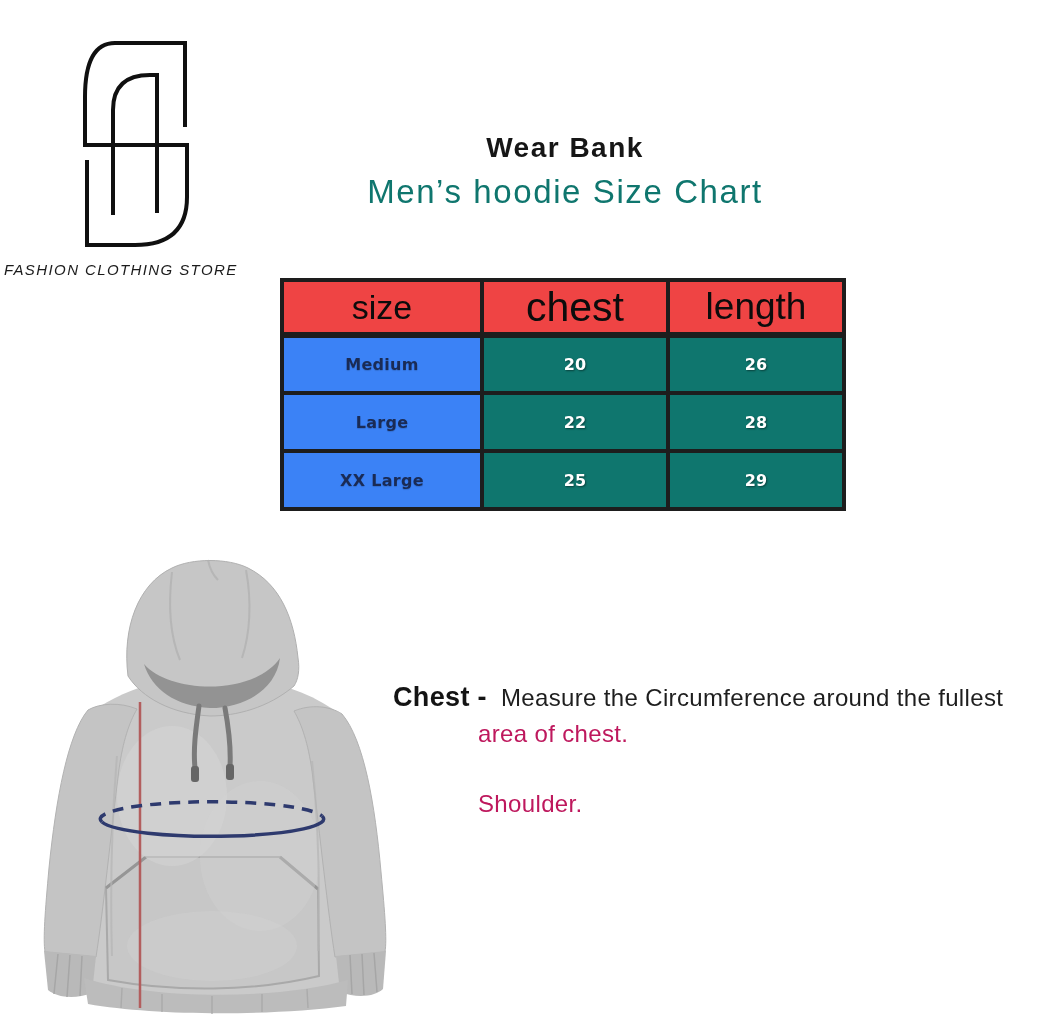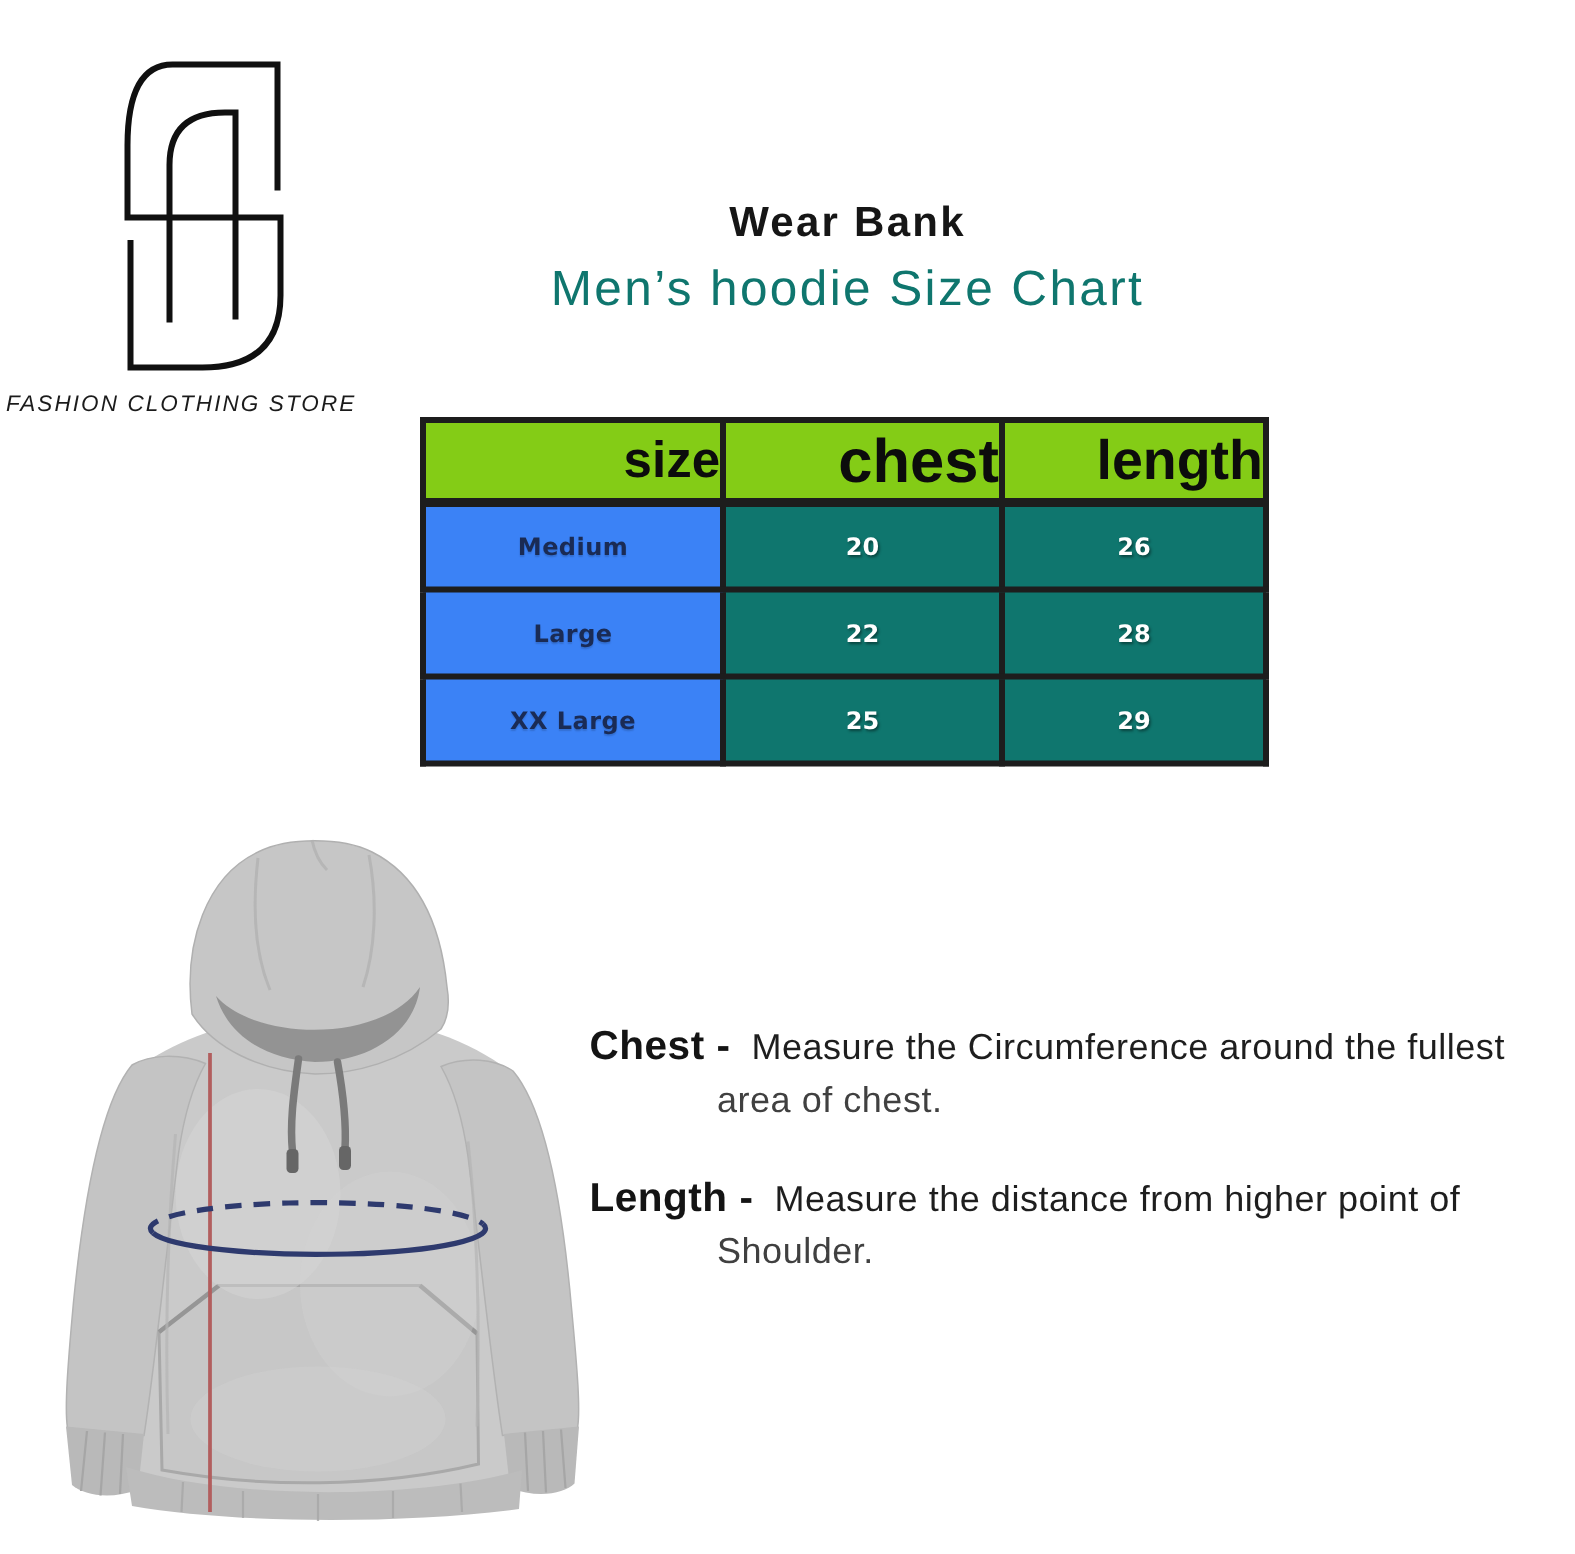--- a/index.html
+++ b/index.html
@@ -17,36 +17,36 @@
   .title-block{position:absolute;left:320px;top:92px;width:490px;text-align:center;margin-top:40px;}
   .title-line1{font-size:28px;font-weight:700;letter-spacing:1.5px;color:#161616;}
   .title-line2{font-size:33px;font-weight:500;letter-spacing:1.6px;margin-top:9px;color:#0f766e;}
   
   .size-table-wrap{position:absolute;left:280px;top:278px;}
   table.size-table{border-collapse:collapse;table-layout:fixed;}
   .size-table th,.size-table td{
     border:4px solid #1d1d1d;text-align:center;vertical-align:middle;padding:0;
   }
   .size-table thead th{
-    background:#84cc16;color:#0c0c0c;font-weight:700;height:50px;border-bottom-width:6px;text-align:right;
+    background:#ef4444;color:#0c0c0c;font-weight:400;height:50px;border-bottom-width:6px;
   }
   th.col-size{font-size:34px;}
   th.col-chest{font-size:41px;}
   th.col-length{font-size:37px;}
   .size-table tbody tr{height:58px;}
   .size-table tbody td{font-family:"DejaVu Sans",sans-serif;font-weight:bold;font-size:16px;}
   td.cell-size{background:#3b82f6;color:#1a2b55;letter-spacing:.3px;text-shadow:0 1px 1px rgba(0,0,0,.15);}
   td.cell-num{background:#0f766e;color:#ffffff;text-shadow:1px 1px 2px rgba(0,0,0,.45);}
   
   .inst{position:absolute;left:393px;}
   .inst-chest{top:682px;}
   .inst-length{top:783px;}
   .inst-line1{white-space:nowrap;font-size:24px;letter-spacing:.35px;color:#1e1e1e;}
   .inst-label{font-weight:bold;font-size:27px;margin-right:14px;color:#141414;}
-  .inst-line2{margin-left:85px;margin-top:7px;font-size:24px;letter-spacing:.35px;color:#404040;}
+  .inst-line2{margin-left:85px;margin-top:7px;font-size:24px;letter-spacing:.35px;color:#be185d;}
   
   .hoodie{position:absolute;left:22px;top:556px;width:390px;height:462px;}
 </style>
 </head>
 <body>
 
 <div class="canvas">
 
   <svg class="logo" viewBox="0 0 160 220">
     <g fill="none" stroke="#101010" stroke-width="4">
@@ -133,19 +133,16 @@
   </svg>
 
   <div class="inst inst-chest">
     <div class="inst-line1">
       <span class="inst-label">Chest -</span><span>Measure the Circumference around the fullest</span>
     </div>
     <div class="inst-line2">area of chest.</div>
   </div>
 
   <div class="inst inst-length">
-    <div class="inst-line1">
-      <span class="inst-label">Length -</span><span>Measure the distance from higher point of</span>
-    </div>
     <div class="inst-line2">Shoulder.</div>
   </div>
 
 </div>
 
 </body></html>

